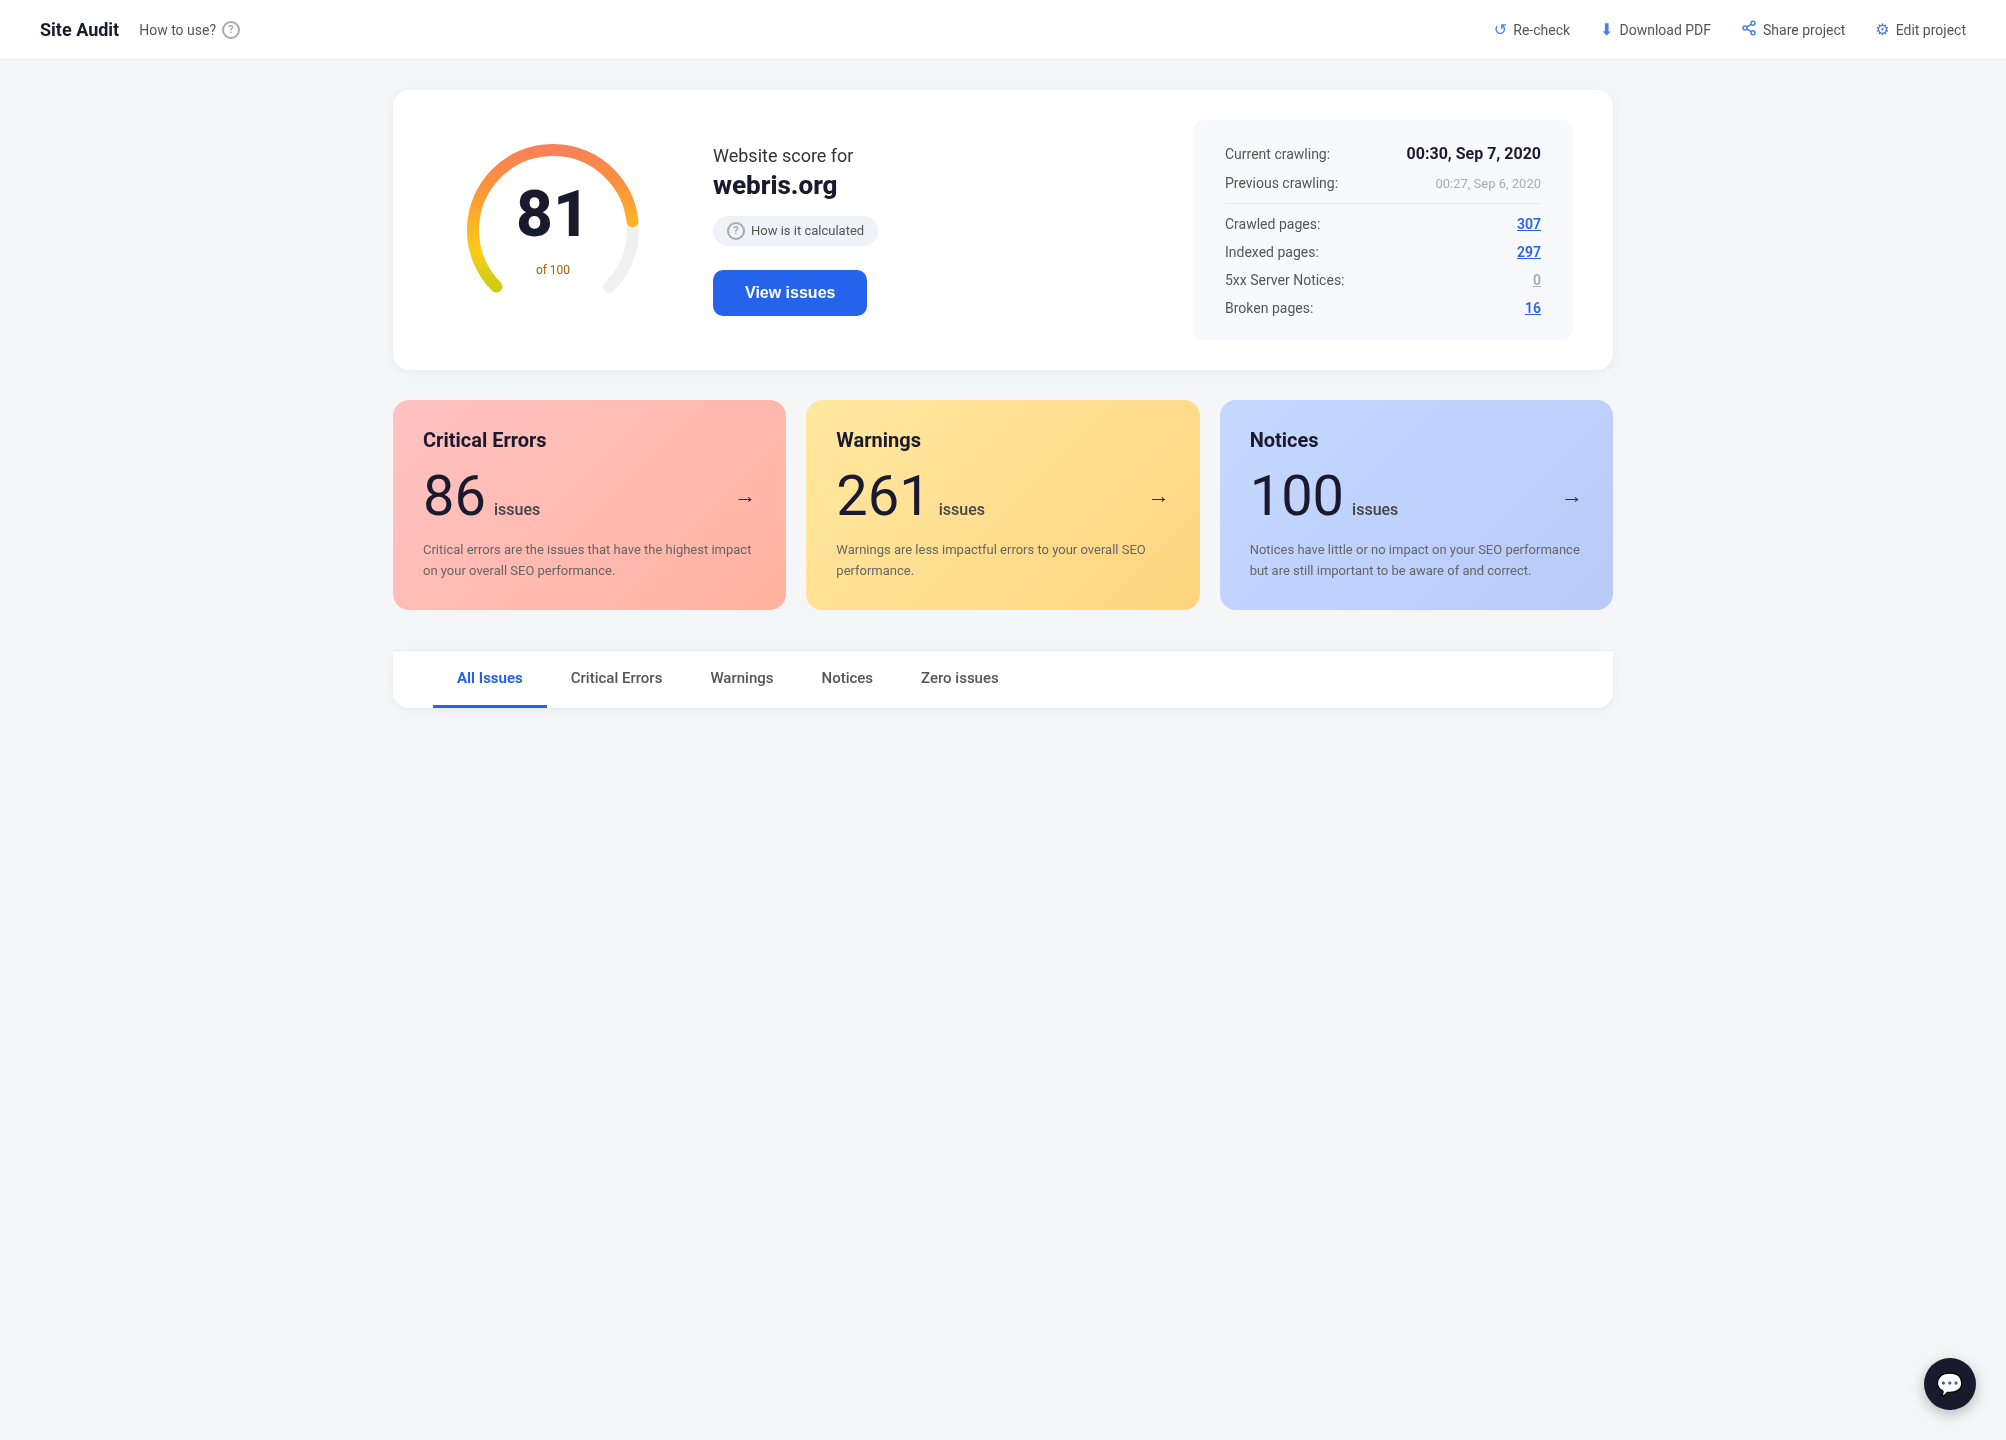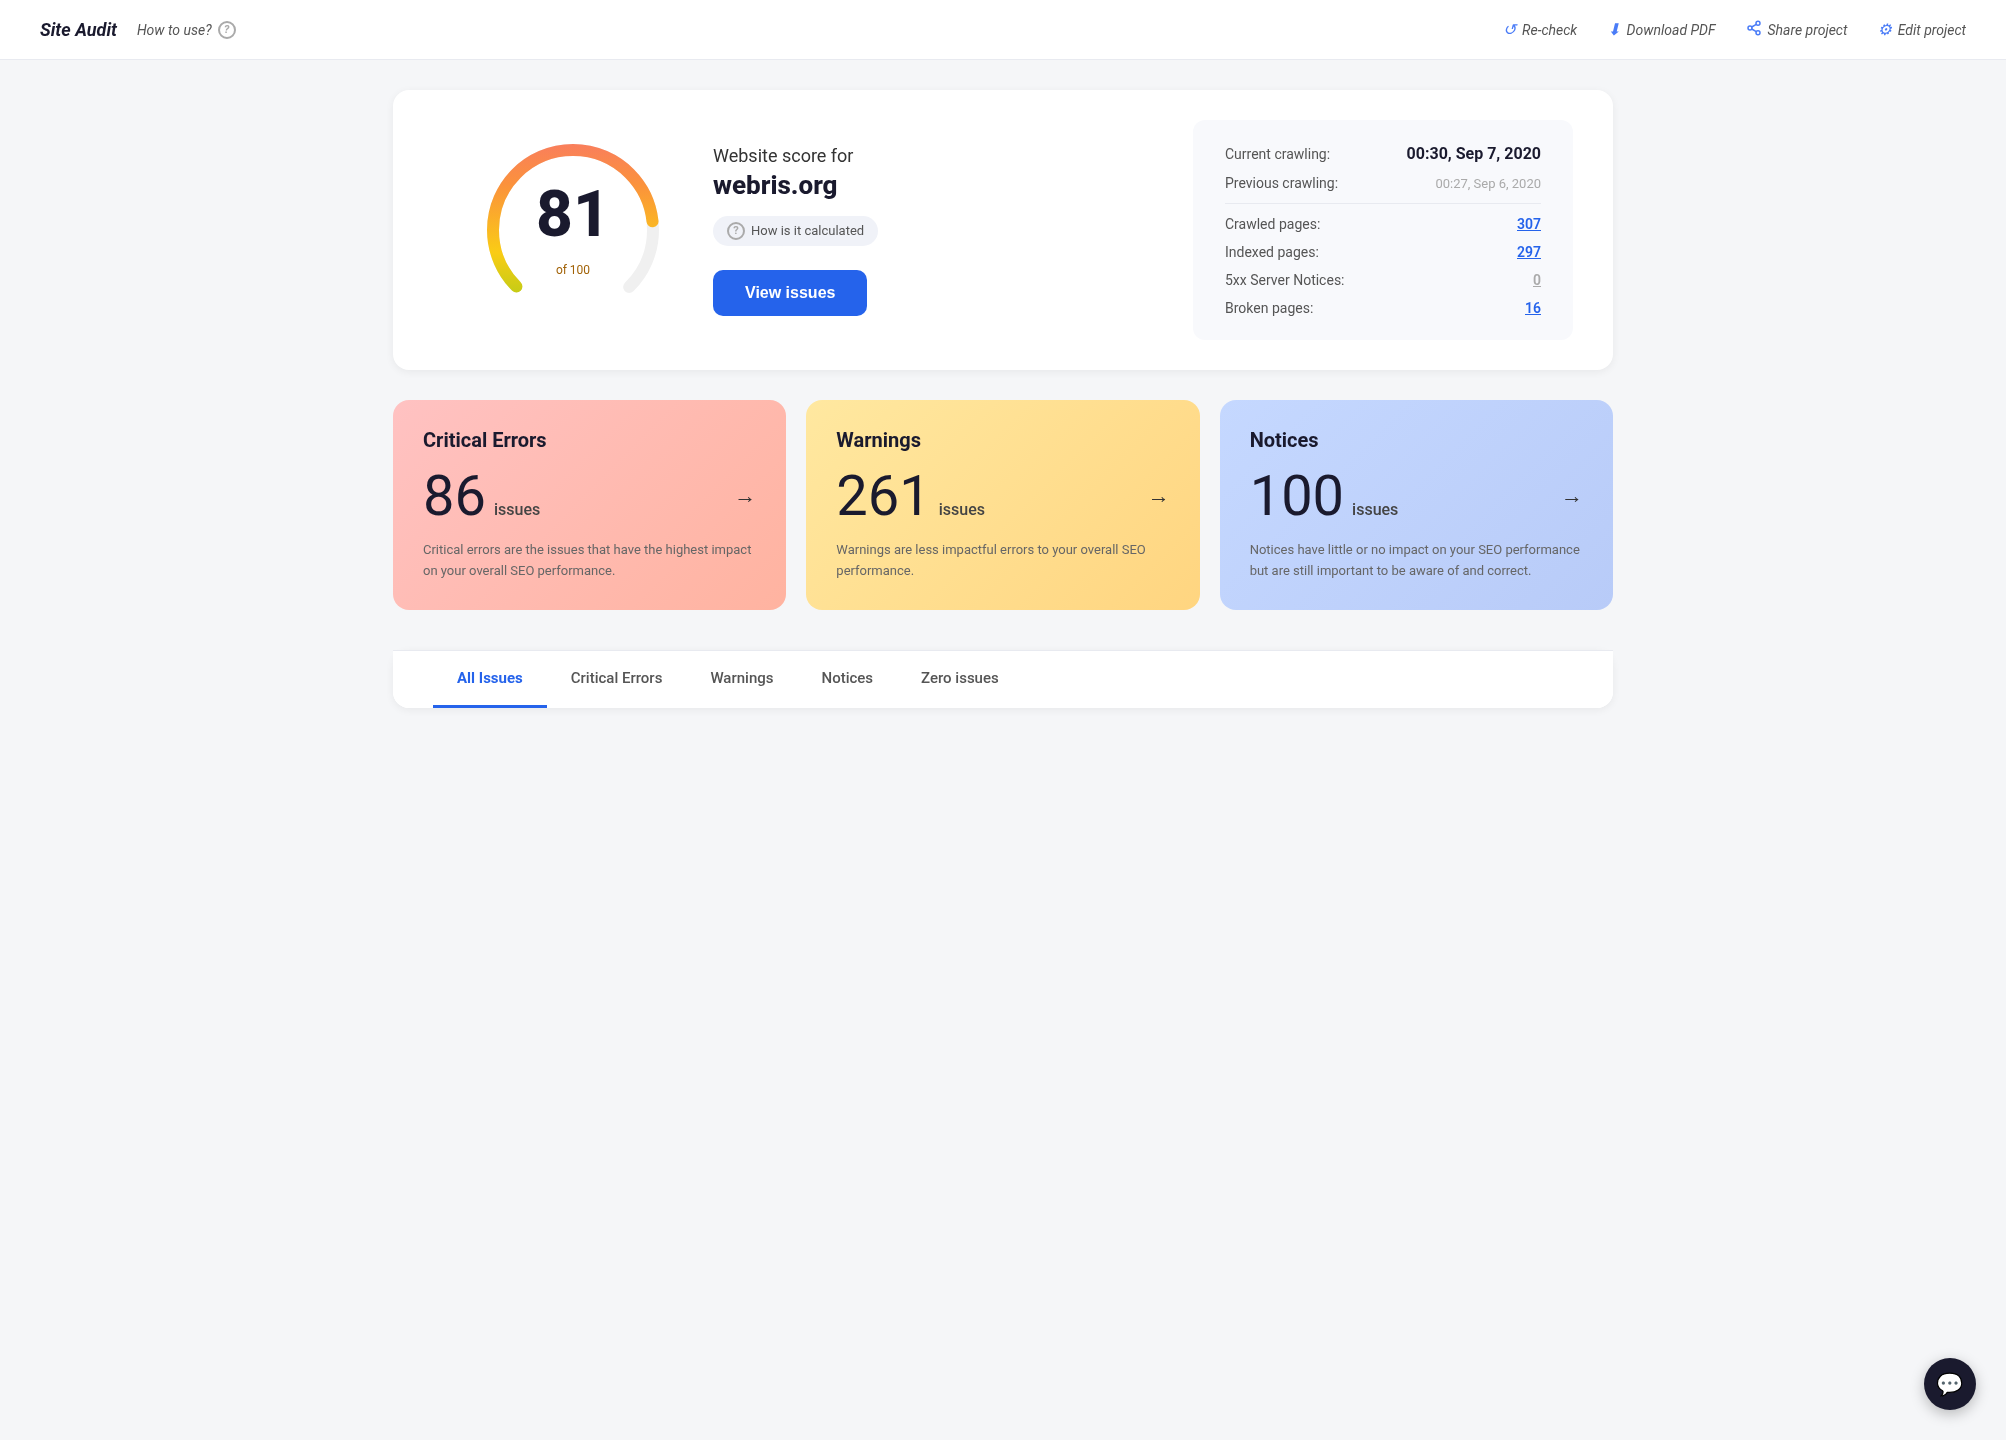--- a/index.html
+++ b/index.html
@@ -11,21 +11,20 @@
     }
 
     
     .header {
       background: #fff;
       border-bottom: 1px solid #e8eaf0;
       display: flex;
       align-items: center;
       padding: 0 40px;
       height: 60px;
-      font-style: italic;
     }
     .header-left {
       display: flex;
       align-items: center;
       gap: 20px;
       flex: 1;
     }
     .site-audit-title {
       font-size: 18px;
       font-weight: 700;
@@ -84,21 +83,21 @@
       display: flex;
       align-items: center;
       gap: 0;
       margin-bottom: 30px;
       box-shadow: 0 2px 8px rgba(0,0,0,0.06);
     }
     .score-circle-container {
       flex: 0 0 240px;
       display: flex;
       align-items: center;
-      justify-content: flex-end;
+      justify-content: center;
     }
     .score-circle {
       position: relative;
       width: 200px;
       height: 200px;
     }
     .score-circle svg {
       width: 200px;
       height: 200px;
       transform: rotate(-225deg);

